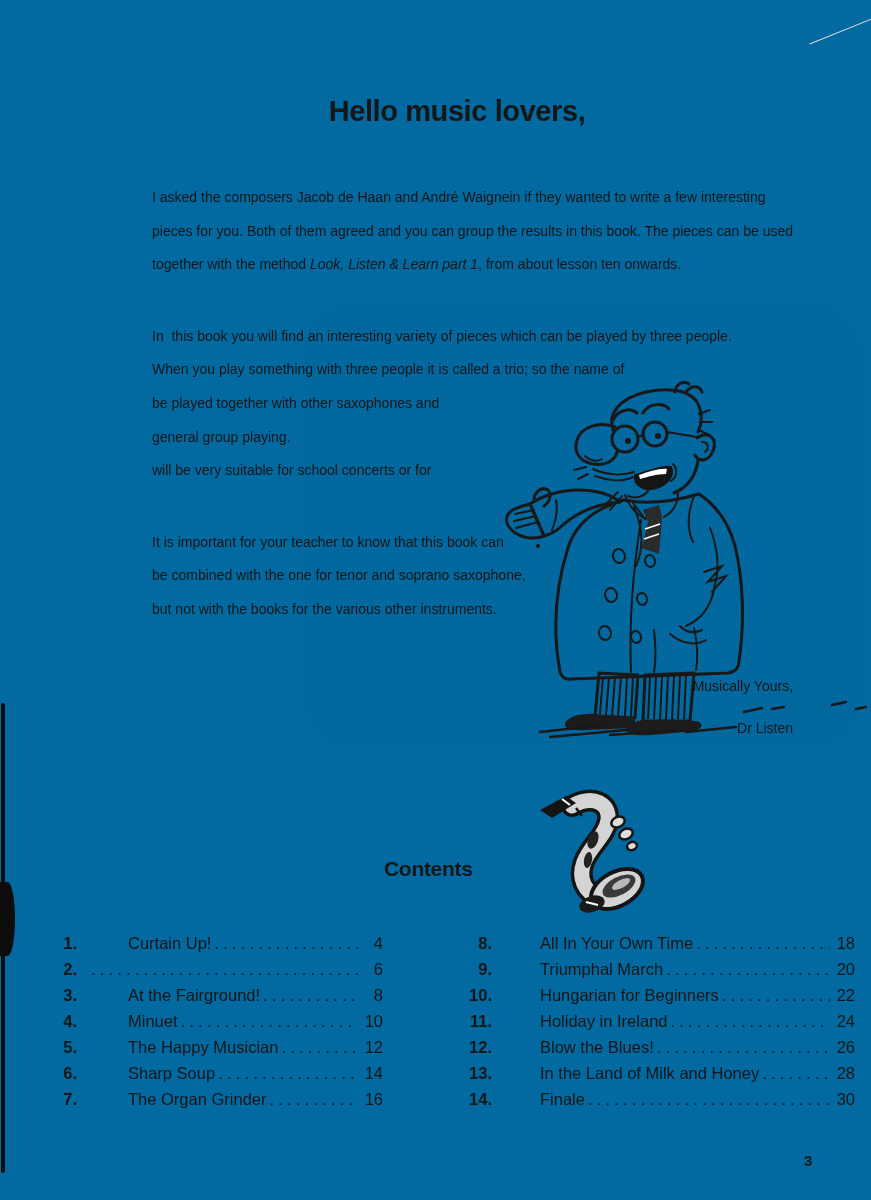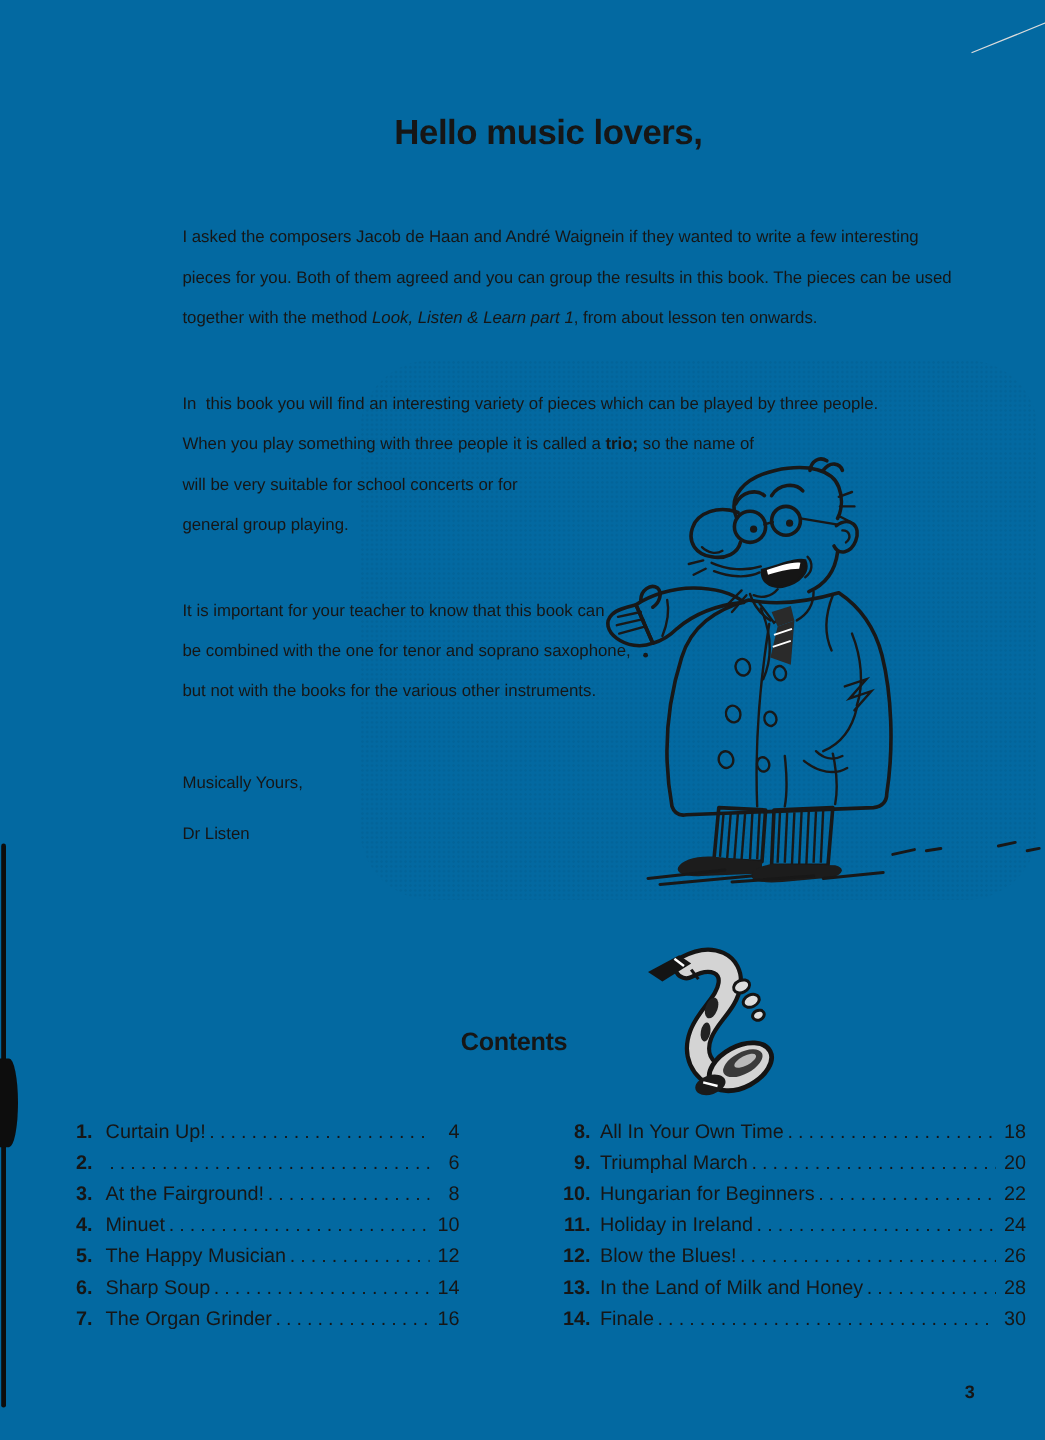--- a/index.html
+++ b/index.html
@@ -21,34 +21,34 @@
 
   .title {
     position:absolute; top:76px; left:457px; transform:translateX(-50%);
     font-size:29px; font-weight:bold; letter-spacing:-0.4px; white-space:pre;
   }
 
   .letter { position:absolute; left:152px; top:181px; font-size:14px; }
   .para { margin:0 0 38px 0; }
   .line { height:33.6px; line-height:33.6px; white-space:pre; }
   .it { font-style:italic; }
-  .bd { font-weight:bold; }
-  .signoff { margin-top:28px; }
+  .bd { font-weight:normal; }
+  .signoff { margin-top:28px;text-align:right; }
   .signoff .line { height:42px; line-height:42px; }
 
   .contents-heading { position:absolute; left:384px; top:840px; font-size:21px; font-weight:bold; letter-spacing:-0.3px; }
 
   .toc { position:absolute; top:930px; font-size:16.5px; }
   .toc-left  { left:53px;  width:330px; }
   .toc-right { left:458px; width:397px; }
   .toc-row { display:flex; align-items:baseline; height:26px; line-height:26px; }
   .toc-num { font-weight:bold; text-align:right; flex:none; }
   .toc-left  .toc-num { width:24px; margin-right:11px; }
   .toc-right .toc-num { width:34px; margin-right:8px; }
-  .toc-title { white-space:pre; flex:none; }
+  .toc-title { white-space:pre; flex:none;margin-left:40px; }
   .toc-dots { flex:1 1 auto; overflow:hidden; white-space:nowrap; margin:0 3px; }
   .toc-dots::after { content:"........................................................."; letter-spacing:4.2px; }
   .toc-page { flex:none; min-width:22px; text-align:right; }
 
   .page-number { position:absolute; left:804px; top:1152px; font-size:15px; font-weight:bold; }
 
   .doctor-illustration { position:absolute; left:482px; top:380px; width:390px; height:360px; }
   .sax-illustration { position:absolute; left:520px; top:786px; width:130px; height:140px; }
   svg .ln { fill:none; stroke:#181818; stroke-width:3; stroke-linecap:round; stroke-linejoin:round; }
   svg .thin { fill:none; stroke:#181818; stroke-width:2; stroke-linecap:round; }
@@ -170,22 +170,23 @@
   <div class="letter">
     <div>
         <div class="para">
           <div class="line"><span>I asked the composers Jacob de Haan and André Waignein if they wanted to write a few interesting</span></div>
           <div class="line"><span>pieces for you. Both of them agreed and you can group the results in this book. The pieces can be used</span></div>
           <div class="line"><span>together with the method </span><span class="it">Look, Listen &amp; Learn part 1</span><span>, from about lesson ten onwards.</span></div>
         </div>
         <div class="para">
           <div class="line"><span>In  this book you will find an interesting variety of pieces which can be played by three people.</span></div>
           <div class="line"><span>When you play something with three people it is called a </span><span class="bd">trio;</span><span> so the name of</span></div>
+          <div class="line"><span>be played together with other saxophones and</span></div>
+          <div class="line"><span>general group playing.</span></div>
           <div class="line"><span>will be very suitable for school concerts or for</span></div>
-          <div class="line"><span>general group playing.</span></div>
         </div>
         <div class="para">
           <div class="line"><span>It is important for your teacher to know that this book can</span></div>
           <div class="line"><span>be combined with the one for tenor and soprano saxophone,</span></div>
           <div class="line"><span>but not with the books for the various other instruments.</span></div>
         </div>
       </div>
     <div class="signoff">
       <div class="line">Musically Yours,</div>
       <div class="line">Dr Listen</div>

